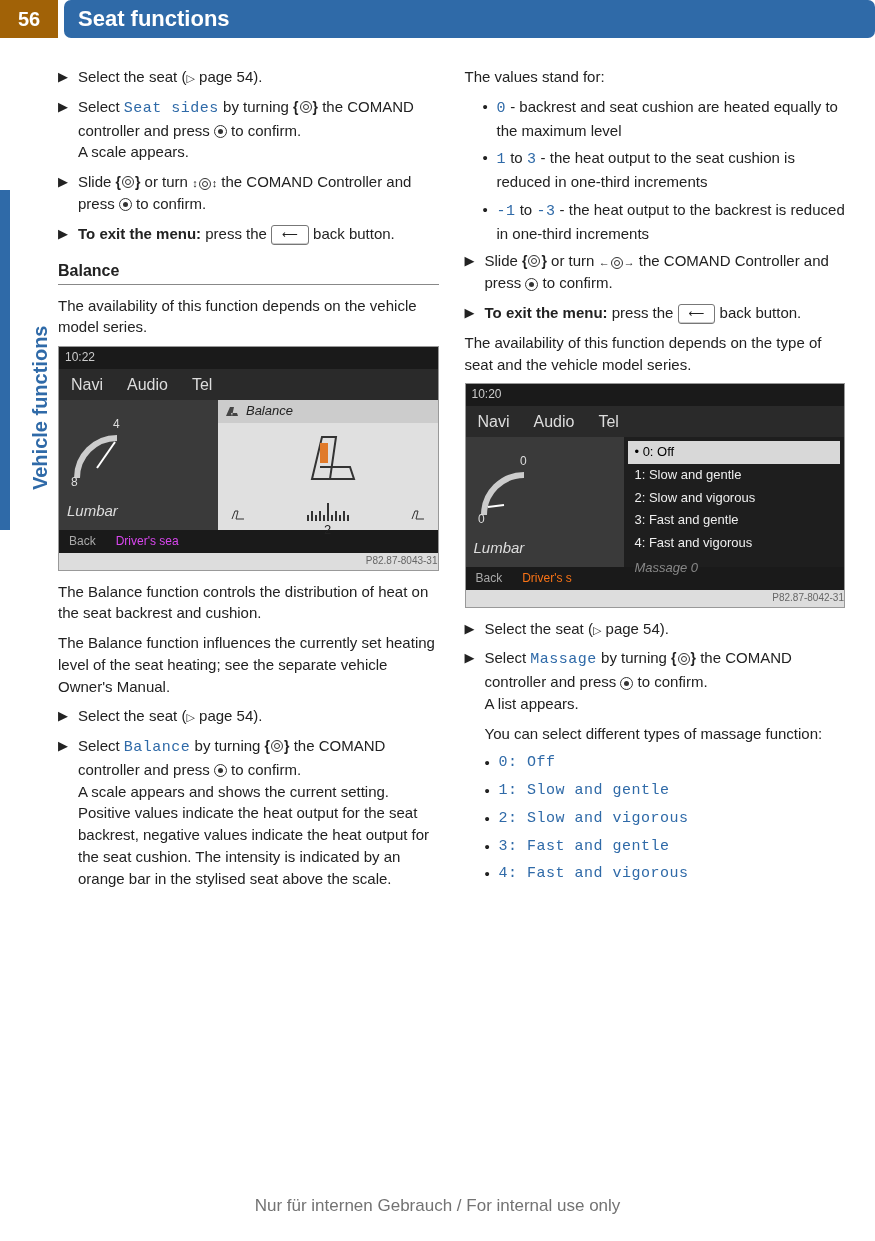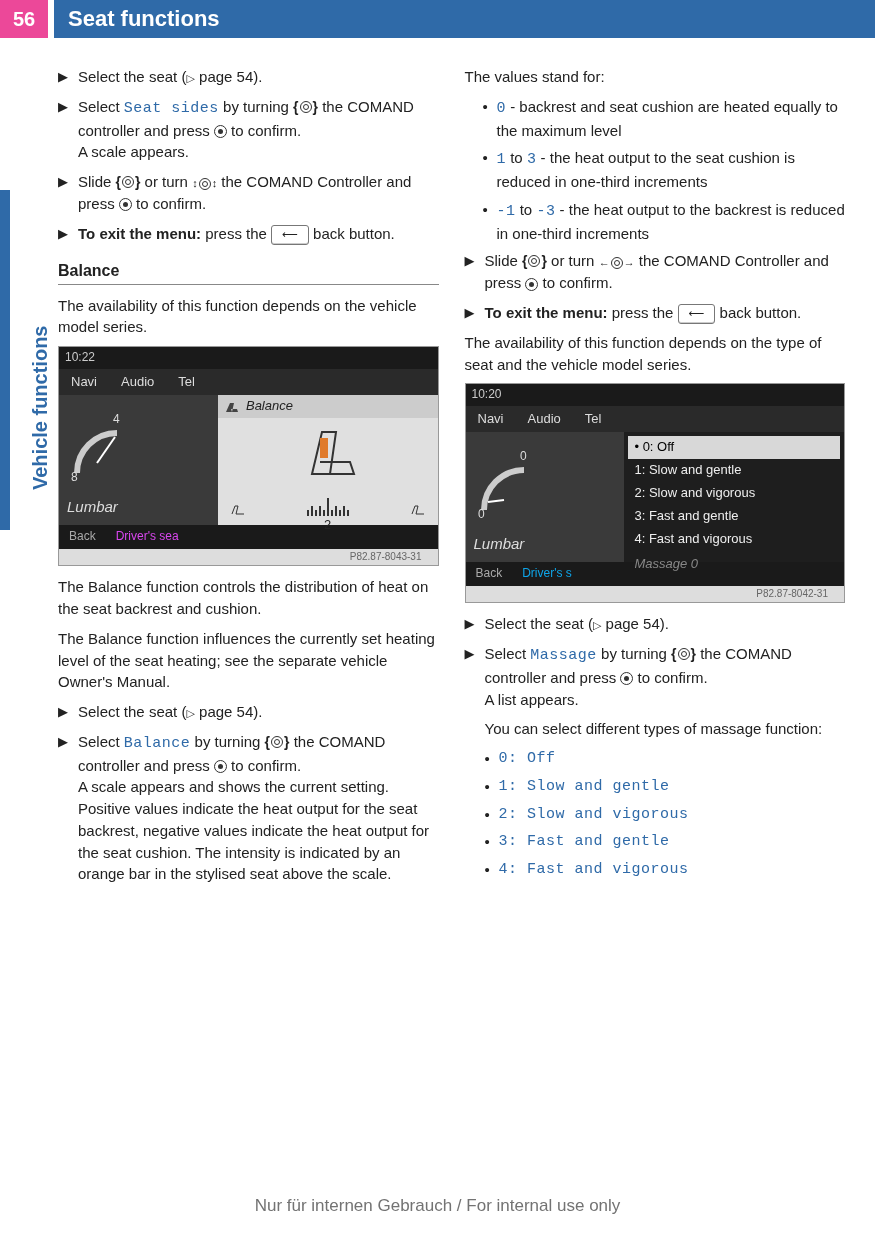--- a/index.html
+++ b/index.html
@@ -13,39 +13,40 @@
     position: relative;
     background: #fff;
   }
   .header {
     display: flex;
     align-items: stretch;
     height: 38px;
     margin-bottom: 28px;
   }
   .pagenum {
-    background: #ec4899;
+    background: #a16207;
     color: #fff;
     font-weight: bold;
     font-size: 20px;
-    width: 48px;
+    width: 58px;
     display: flex;
     align-items: center;
     justify-content: center;
   }
   .title {
     background: #2f6aa8;
     color: #fff;
     font-weight: bold;
     font-size: 22px;
     flex: 1;
     display: flex;
     align-items: center;
     padding-left: 14px;
     margin-left: 6px;
+    border-radius: 7px;
   }
   .sidetab {
     position: absolute;
     left: 0;
     top: 190px;
     width: 30px;
     height: 340px;
     background: #fff;
   }
   .sidetab-text {
@@ -136,21 +137,21 @@
     background: #555;
     border: 1px solid #999;
     margin: 6px 0 10px 0;
     position: relative;
     font-family: Arial, sans-serif;
   }
   .ss-top {
     background: #1a1a1a; color: #ccc; font-size: 12px; padding: 2px 6px;
   }
   .ss-tabs {
-    display: flex; background: #2a2a2a; color: #ddd; font-size: 13px;
+    display: flex; background: #2a2a2a; color: #ddd; font-size: 16px;
   }
   .ss-tabs div { padding: 4px 12px; }
   .ss-body { display: flex; }
   .ss-left {
     background: #3a3a3a; color: #ddd; width: 42%;
     display: flex; flex-direction: column; justify-content: space-between;
     padding: 8px;
   }
   .ss-gauge {
     width: 60px; height: 80px; position: relative;
@@ -159,21 +160,21 @@
     background: #e0e0e0; flex: 1; padding: 6px; color: #222; font-size: 13px;
   }
   .ss-right-dark {
     background: #1e1e1e; color: #eee;
   }
   .ss-bottom {
     display: flex; background: #1a1a1a; color: #aaa; font-size: 12px;
   }
   .ss-bottom div { padding: 3px 10px; }
   .ss-code {
-    text-align: right; background: #ddd; color: #666; font-size: 10px; padding: 1px 16px;
+    text-align: right; background: #ddd; color: #666; font-size: 10px; padding: 1px 0;
   }
   .ss-balance-title {
     background: #ccc; font-style: italic; padding: 2px 6px; margin: -6px -6px 6px -6px;
     display: flex; align-items: center; gap: 6px;
   }
   .ss-seat {
     width: 80px; height: 60px; margin: 4px auto;
     position: relative;
   }
   .ss-scale {
@@ -439,21 +440,21 @@
             <div>1: Slow and gentle</div>
             <div>2: Slow and vigorous</div>
             <div>3: Fast and gentle</div>
             <div>4: Fast and vigorous</div>
           </div>
           <div style="font-style:italic;color:#888;padding:4px 6px">Massage  0</div>
         </div>
       </div>
       <div class="ss-bottom">
         <div>Back</div>
-        <div style="color:#0ea5e9">Driver's s</div>
+        <div style="color:#f97316">Driver's s</div>
       </div>
       <div class="ss-code">P82.87-8042-31</div>
     </div>
 
 
     <div class="step">
       <div class="step-mark">▶</div>
       <div class="step-body">
         <span>Select the seat (</span><span class="tri">▷</span><span> page 54).</span>
       </div>

